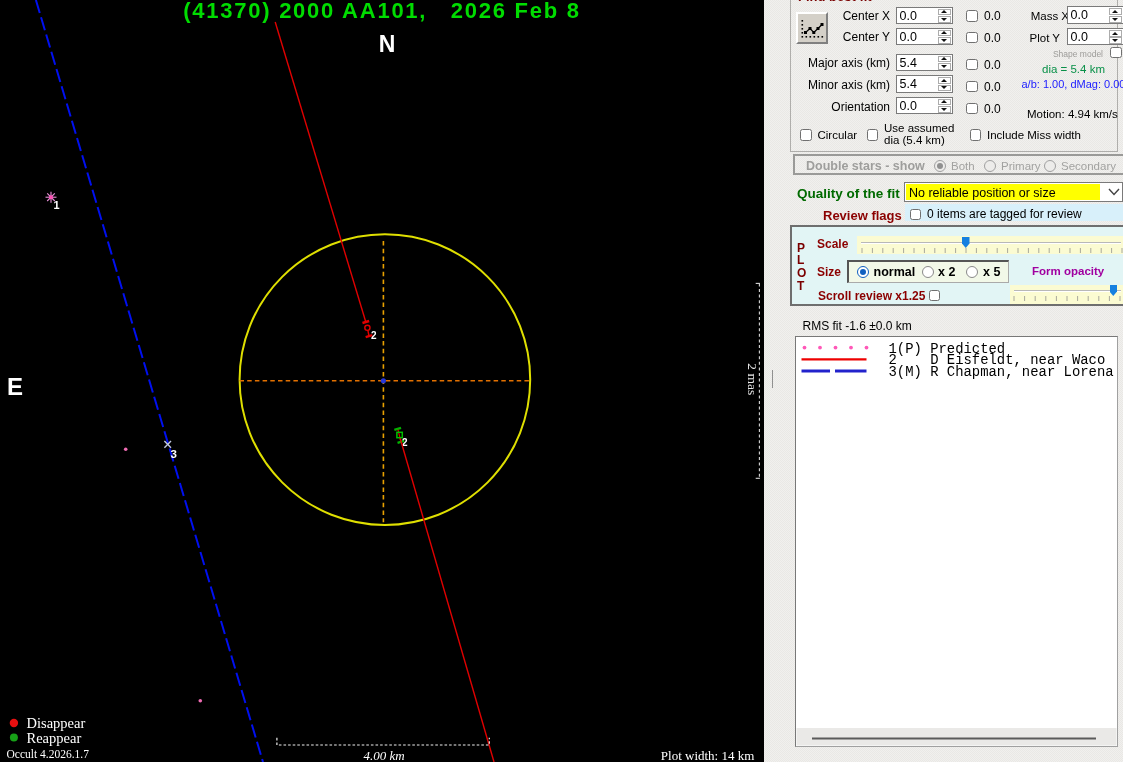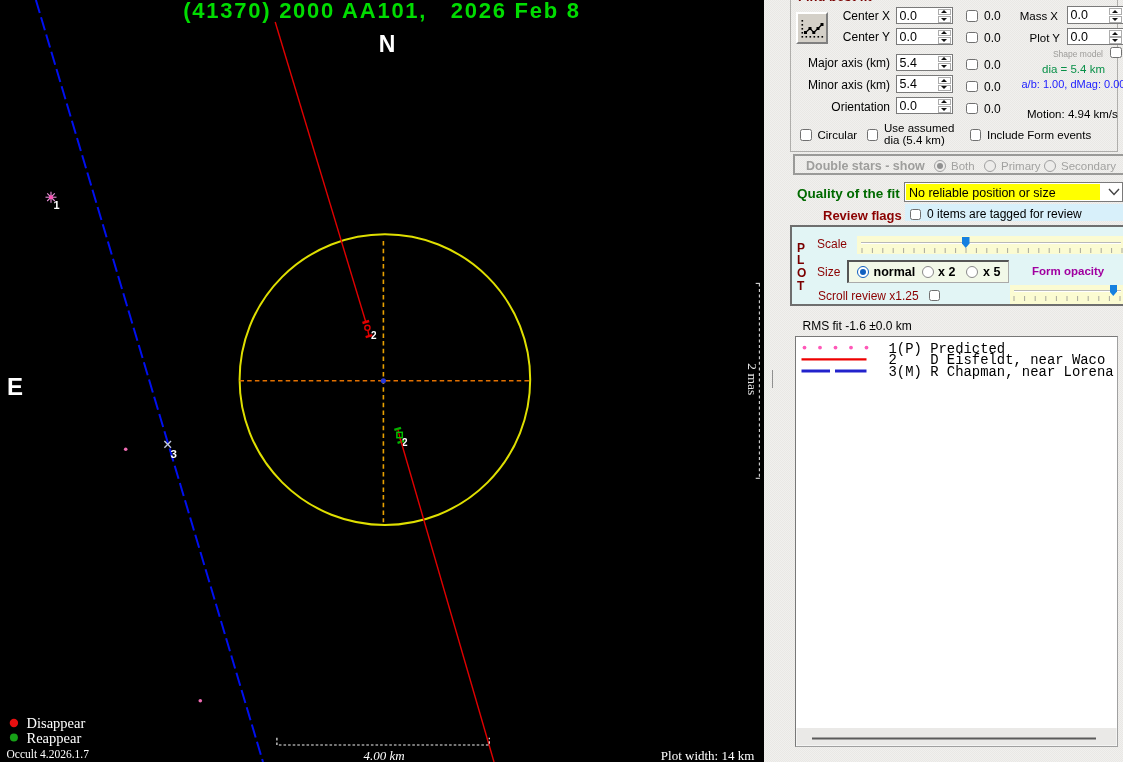--- a/index.html
+++ b/index.html
@@ -7,21 +7,21 @@
 #plot{position:absolute;left:0;top:0;}
 #panel{position:absolute;left:764px;top:0;width:359px;height:762px;overflow:hidden;
   background:repeating-conic-gradient(#F1F0EE 0% 25%, #E9E8E5 0% 50%) 0 0/2px 2px;}
 #panel .ab{position:absolute;}
 .lbl{font-size:12px;color:#000;white-space:nowrap;}
 .cb{width:11.5px;height:11.5px;background:#fff;border:1px solid #707070;border-radius:2.5px;}
 .spin{background:#fff;border:1px solid #7A7A7A;width:57px;height:17.5px;font-size:12.5px;padding:1px 0 0 3px;}
 .spb{position:absolute;right:1px;width:13px;height:6.8px;background:#fff;border:1px solid #ACACAC;}
 .tri-u{width:0;height:0;border-left:3.2px solid transparent;border-right:3.2px solid transparent;border-bottom:3.8px solid #101010;position:absolute;left:2.7px;top:0.7px;}
 .tri-d{width:0;height:0;border-left:3.2px solid transparent;border-right:3.2px solid transparent;border-top:3.8px solid #101010;position:absolute;left:2.7px;top:0.7px;}
-.maroon{color:#8B0000;font-weight:normal;font-size:12px;white-space:nowrap;}
+.maroon{color:#8B0000;font-weight:bold;font-size:12px;white-space:nowrap;}
 .radio{width:12px;height:12px;border:1px solid #8A8A8A;border-radius:50%;background:#fff;}
 </style></head>
 <body>
 <svg id="plot" width="764" height="762">
 <rect width="764" height="762" fill="#000000"></rect>
 
 <line x1="35.9" y1="0" x2="263" y2="762" stroke="#0010F0" stroke-width="2" stroke-dasharray="13.5 4.5"></line>
 
 <circle cx="125.7" cy="449.3" r="1.8" fill="#F06CB4"></circle>
 <circle cx="200.3" cy="700.8" r="1.8" fill="#F06CB4"></circle>
@@ -143,21 +143,21 @@
     <div class="ab lbl" style="left:220px;top:9px;">0.0</div>
 <div class="ab cb" style="left:202px;top:31.5px;"></div>
     <div class="ab lbl" style="left:220px;top:30.5px;">0.0</div>
 <div class="ab cb" style="left:202px;top:58.5px;"></div>
     <div class="ab lbl" style="left:220px;top:57.5px;">0.0</div>
 <div class="ab cb" style="left:202px;top:80.5px;"></div>
     <div class="ab lbl" style="left:220px;top:79.5px;">0.0</div>
 <div class="ab cb" style="left:202px;top:102.5px;"></div>
     <div class="ab lbl" style="left:220px;top:101.5px;">0.0</div>
 
-<div class="ab" style="right:65px;top:10px;font-size:11.5px;">Mass X</div>
+<div class="ab" style="right:54px;top:10px;font-size:11.5px;">Mass X</div>
 <div class="ab" style="right:63px;top:31.5px;font-size:11.5px;">Plot Y</div>
 <div class="ab spin" style="left:302.5px;top:6.3px;">0.0<i class="spb" style="top:1.2px;">
         <i class="tri-u"></i>
       </i><i class="spb" style="top:8.6px;">
         <i class="tri-d"></i>
       </i></div>
 <div class="ab spin" style="left:302.5px;top:27.9px;">0.0<i class="spb" style="top:1.2px;">
         <i class="tri-u"></i>
       </i><i class="spb" style="top:8.6px;">
         <i class="tri-d"></i>
@@ -166,21 +166,21 @@
 <div class="ab cb" style="left:346px;top:46.5px;"></div>
 <div class="ab" style="left:278px;top:62.5px;color:#089048;font-size:11.5px;white-space:nowrap;">dia = 5.4 km</div>
 <div class="ab" style="left:257.5px;top:78px;color:#2020FF;font-size:11px;white-space:nowrap;">a/b: 1.00, dMag: 0.00</div>
 <div class="ab lbl" style="left:263px;top:107.5px;font-size:11.5px;">Motion: 4.94 km/s</div>
 
 <div class="ab cb" style="left:36px;top:129px;"></div>
     <div class="ab lbl" style="left:53.5px;top:128.5px;font-size:11.5px;">Circular</div>
 <div class="ab cb" style="left:102.5px;top:129px;"></div>
 <div class="ab lbl" style="left:120px;top:122px;line-height:12.4px;font-size:11.5px;">Use assumed<br>dia (5.4 km)</div>
 <div class="ab cb" style="left:205.5px;top:129px;"></div>
-    <div class="ab lbl" style="left:223px;top:128.5px;font-size:11.5px;">Include Form events</div>
+    <div class="ab lbl" style="left:223px;top:128.5px;font-size:11.5px;">Include Miss width</div>
 
 <div class="ab" style="left:29px;top:154px;width:330px;height:21px;border:2px solid #9A9A98;border-right:none;"></div>
 <div class="ab" style="left:42px;top:159px;color:#9E9E9C;font-weight:bold;font-size:12.5px;">Double stars - show</div>
 <div class="ab radio" style="left:169.5px;top:160px;border-color:#A0A0A0;background:#EDECEA;"></div>
 <div class="ab" style="left:172.5px;top:163px;width:6px;height:6px;border-radius:50%;background:#909090;"></div>
 <div class="ab" style="left:187px;top:160px;color:#A2A2A0;font-size:11.5px;">Both</div>
 <div class="ab radio" style="left:220px;top:160px;border-color:#A0A0A0;background:#EDECEA;"></div>
 <div class="ab" style="left:237px;top:160px;color:#A2A2A0;font-size:11.5px;">Primary</div>
 <div class="ab radio" style="left:280px;top:160px;border-color:#A0A0A0;background:#EDECEA;"></div>
 <div class="ab" style="left:297px;top:160px;color:#A2A2A0;font-size:11.5px;">Secondary</div>

